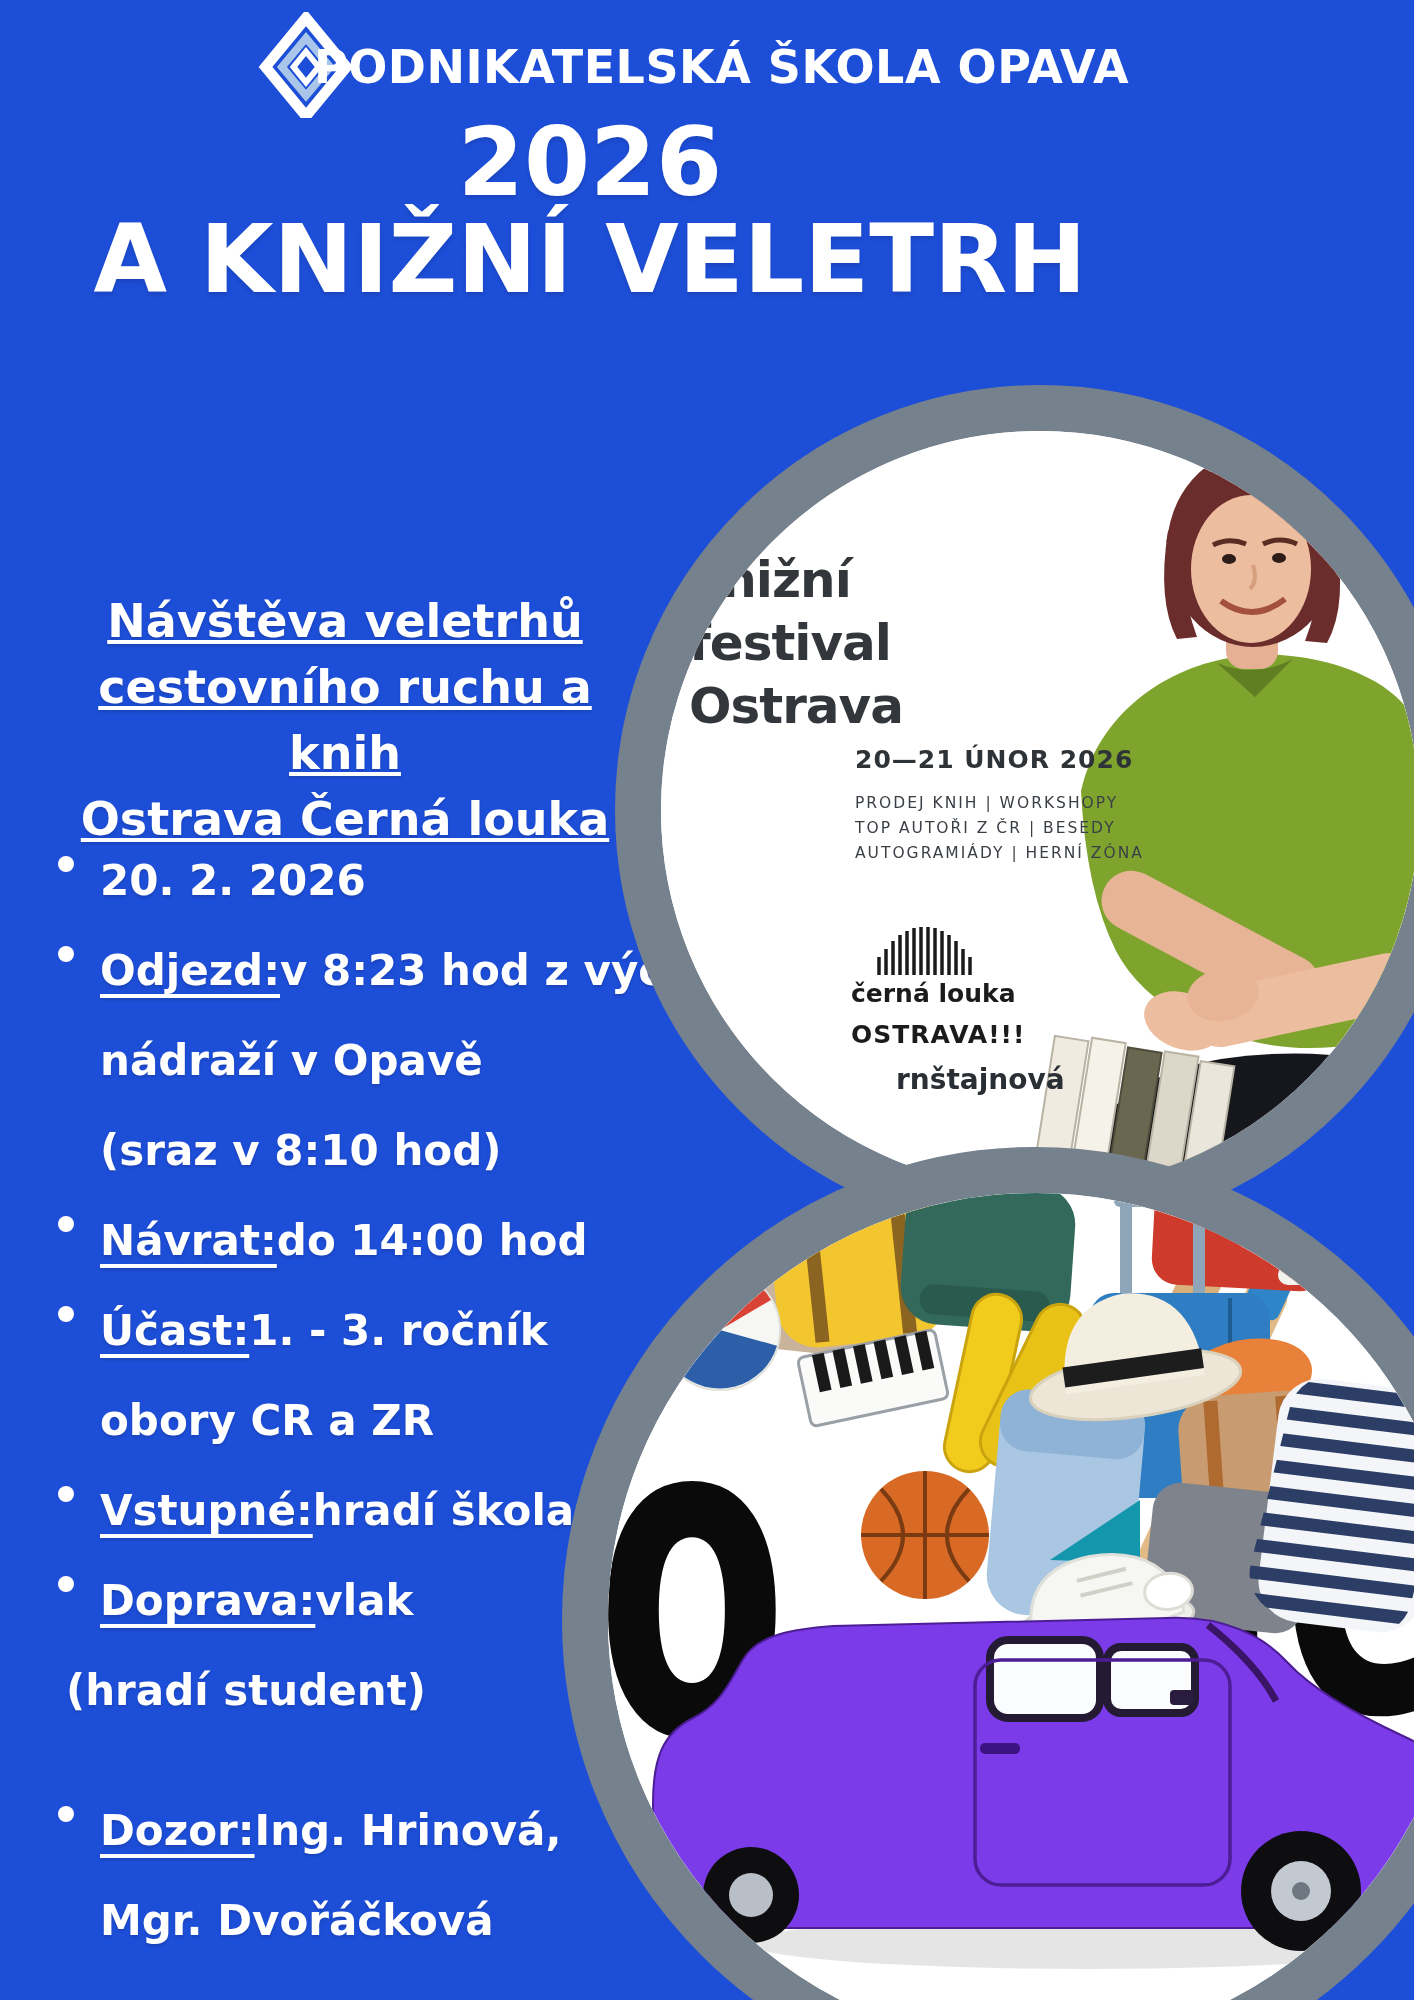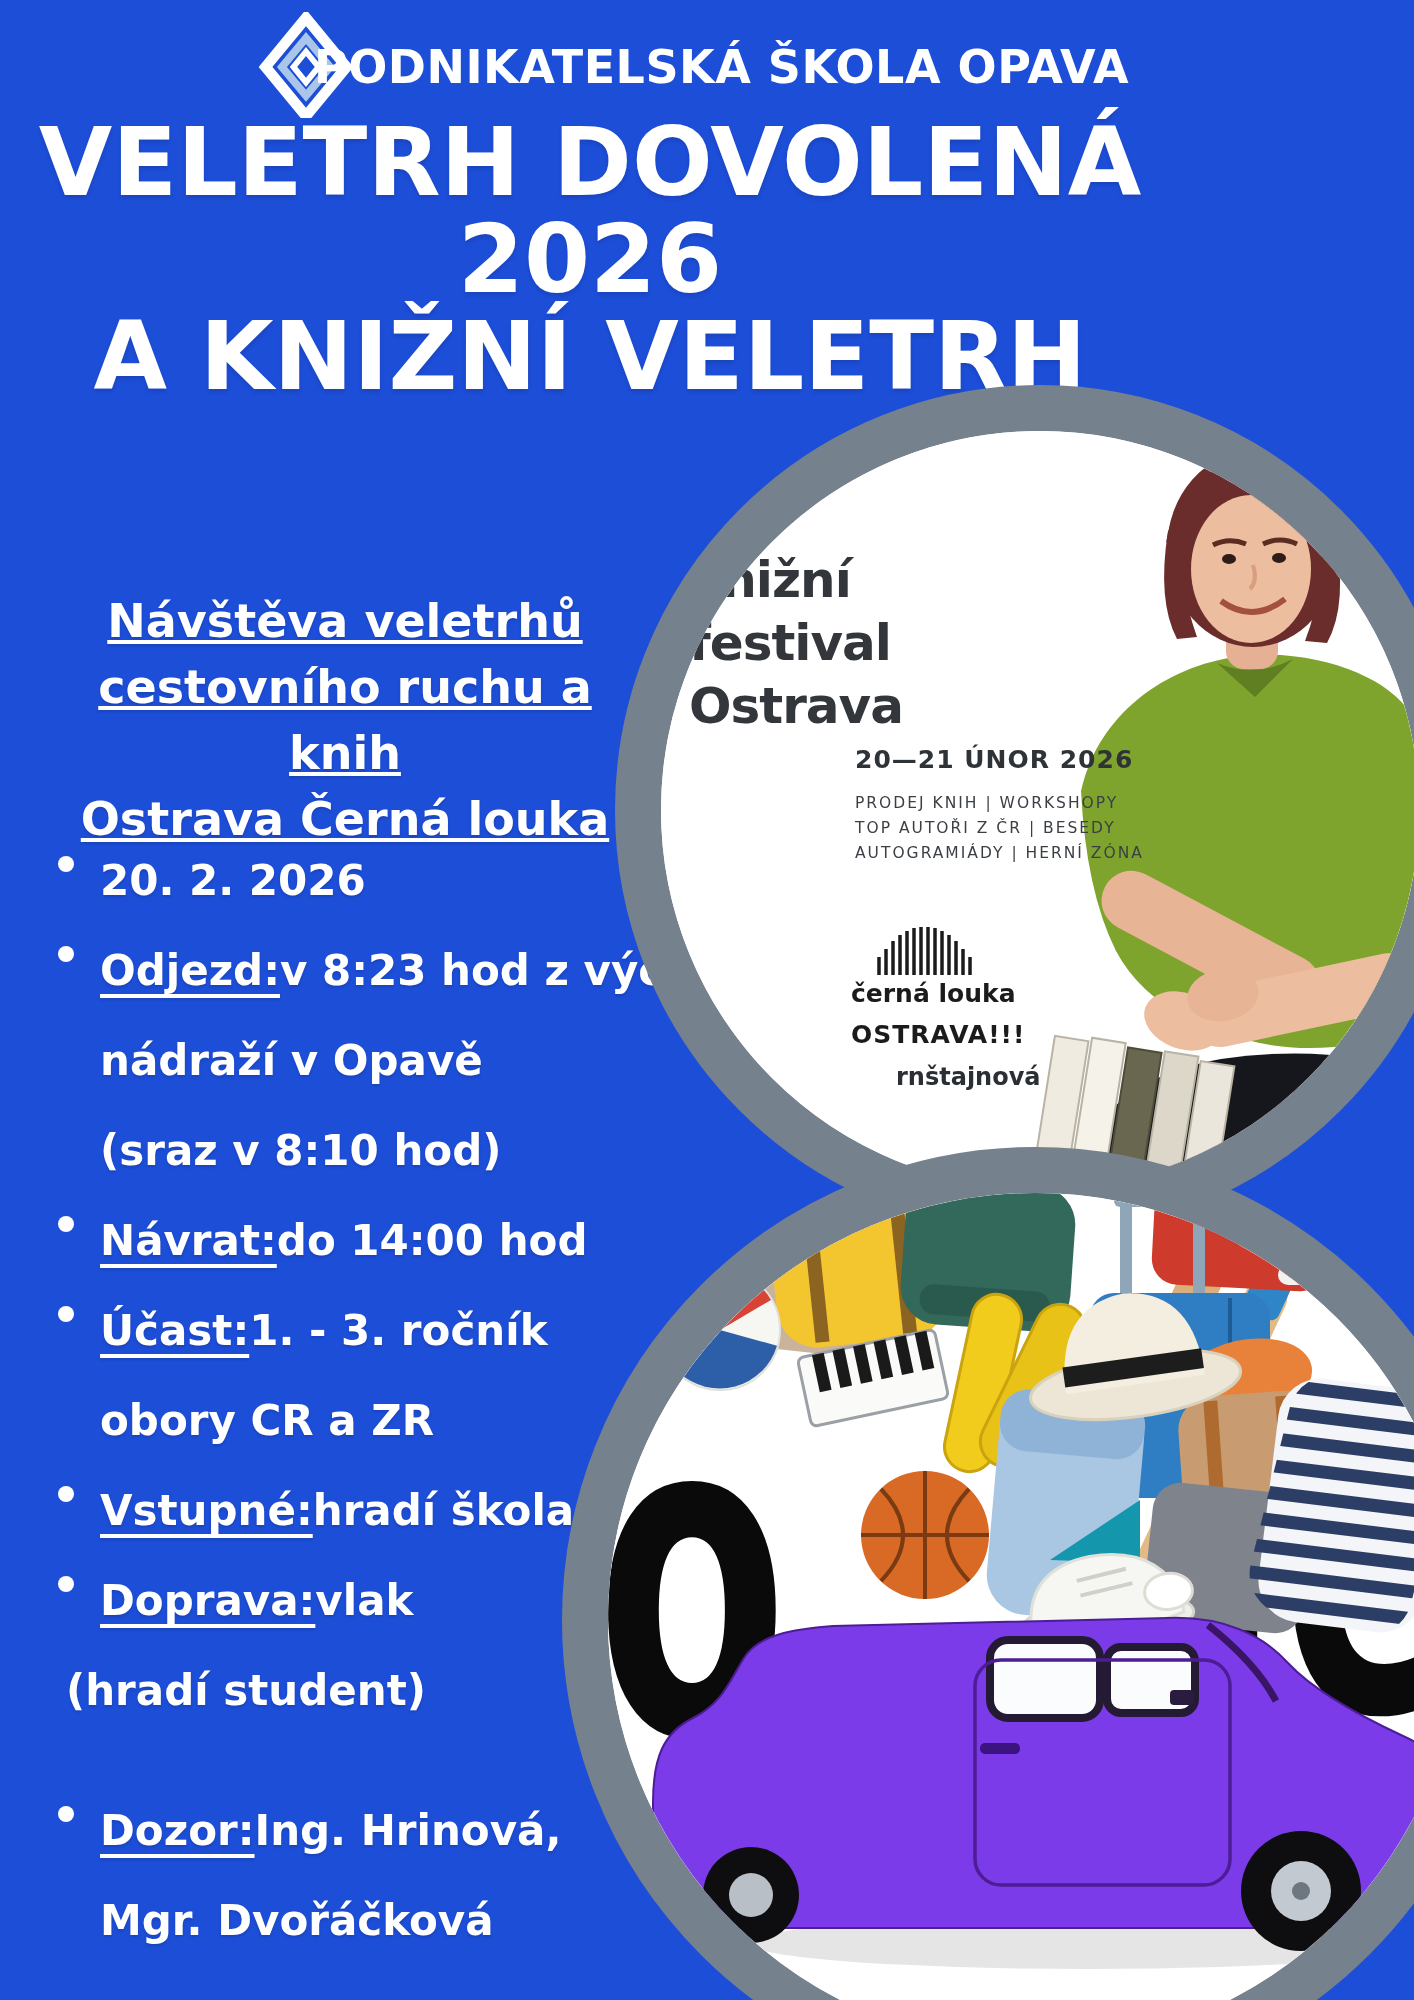--- a/index.html
+++ b/index.html
@@ -46,37 +46,36 @@
   .cc-bottom{left:608px;top:1193px;width:854px;height:854px;}
   
   .bf-title{position:absolute;left:28px;top:118px;color:#33373C;font-size:50px;
             line-height:63px;font-weight:800;letter-spacing:-1px;}
   .bf-date{position:absolute;left:194px;top:314px;color:#2E3338;font-size:25px;font-weight:800;letter-spacing:1px;}
   .bf-info{position:absolute;left:194px;top:360px;color:#3A3F45;font-size:15.5px;line-height:25px;
            font-weight:500;letter-spacing:2px;white-space:nowrap;}
   .bf-barslogo{position:absolute;left:204px;top:494px;width:124px;height:50px;}
   .bf-venue{position:absolute;left:190px;top:548px;color:#1B1B1B;font-size:25px;font-weight:800;}
   .bf-city{position:absolute;left:190px;top:589px;color:#1B1B1B;font-size:25px;font-weight:800;letter-spacing:1px;}
-  .bf-author{position:absolute;left:235px;top:632px;color:#2A2F35;font-size:24px;font-weight:700;}
+  .bf-author{position:absolute;left:235px;top:632px;color:#2A2F35;font-size:28px;font-weight:700;}
   .fillsvg{position:absolute;left:0;top:0;width:100%;height:100%;}
 </style>
 </head>
 <body>
 
 <div class="poster">
 
   <svg class="logo" viewBox="0 0 100 110">
     <polygon points="50,6 92,57 50,108 8,57" fill="none" stroke="#FFFFFF" stroke-width="11"></polygon>
     <polygon points="50,27 75,57 50,87 25,57" fill="none" stroke="#A9C6EA" stroke-width="8"></polygon>
     <polygon points="50,41 63,57 50,73 37,57" fill="none" stroke="#FFFFFF" stroke-width="6"></polygon>
   </svg>
   <div class="school-name">PODNIKATELSKÁ ŠKOLA OPAVA</div>
 
   <div class="title">
-    <div>VELETRH DOVOLENÁ</div>
     <div>2026</div>
     <div>A KNIŽNÍ VELETRH</div>
   </div>
 
   <div class="subtitle">
     <div>Návštěva veletrhů</div>
     <div>cestovního ruchu a knih</div>
     <div>Ostrava Černá louka</div>
   </div>
 

